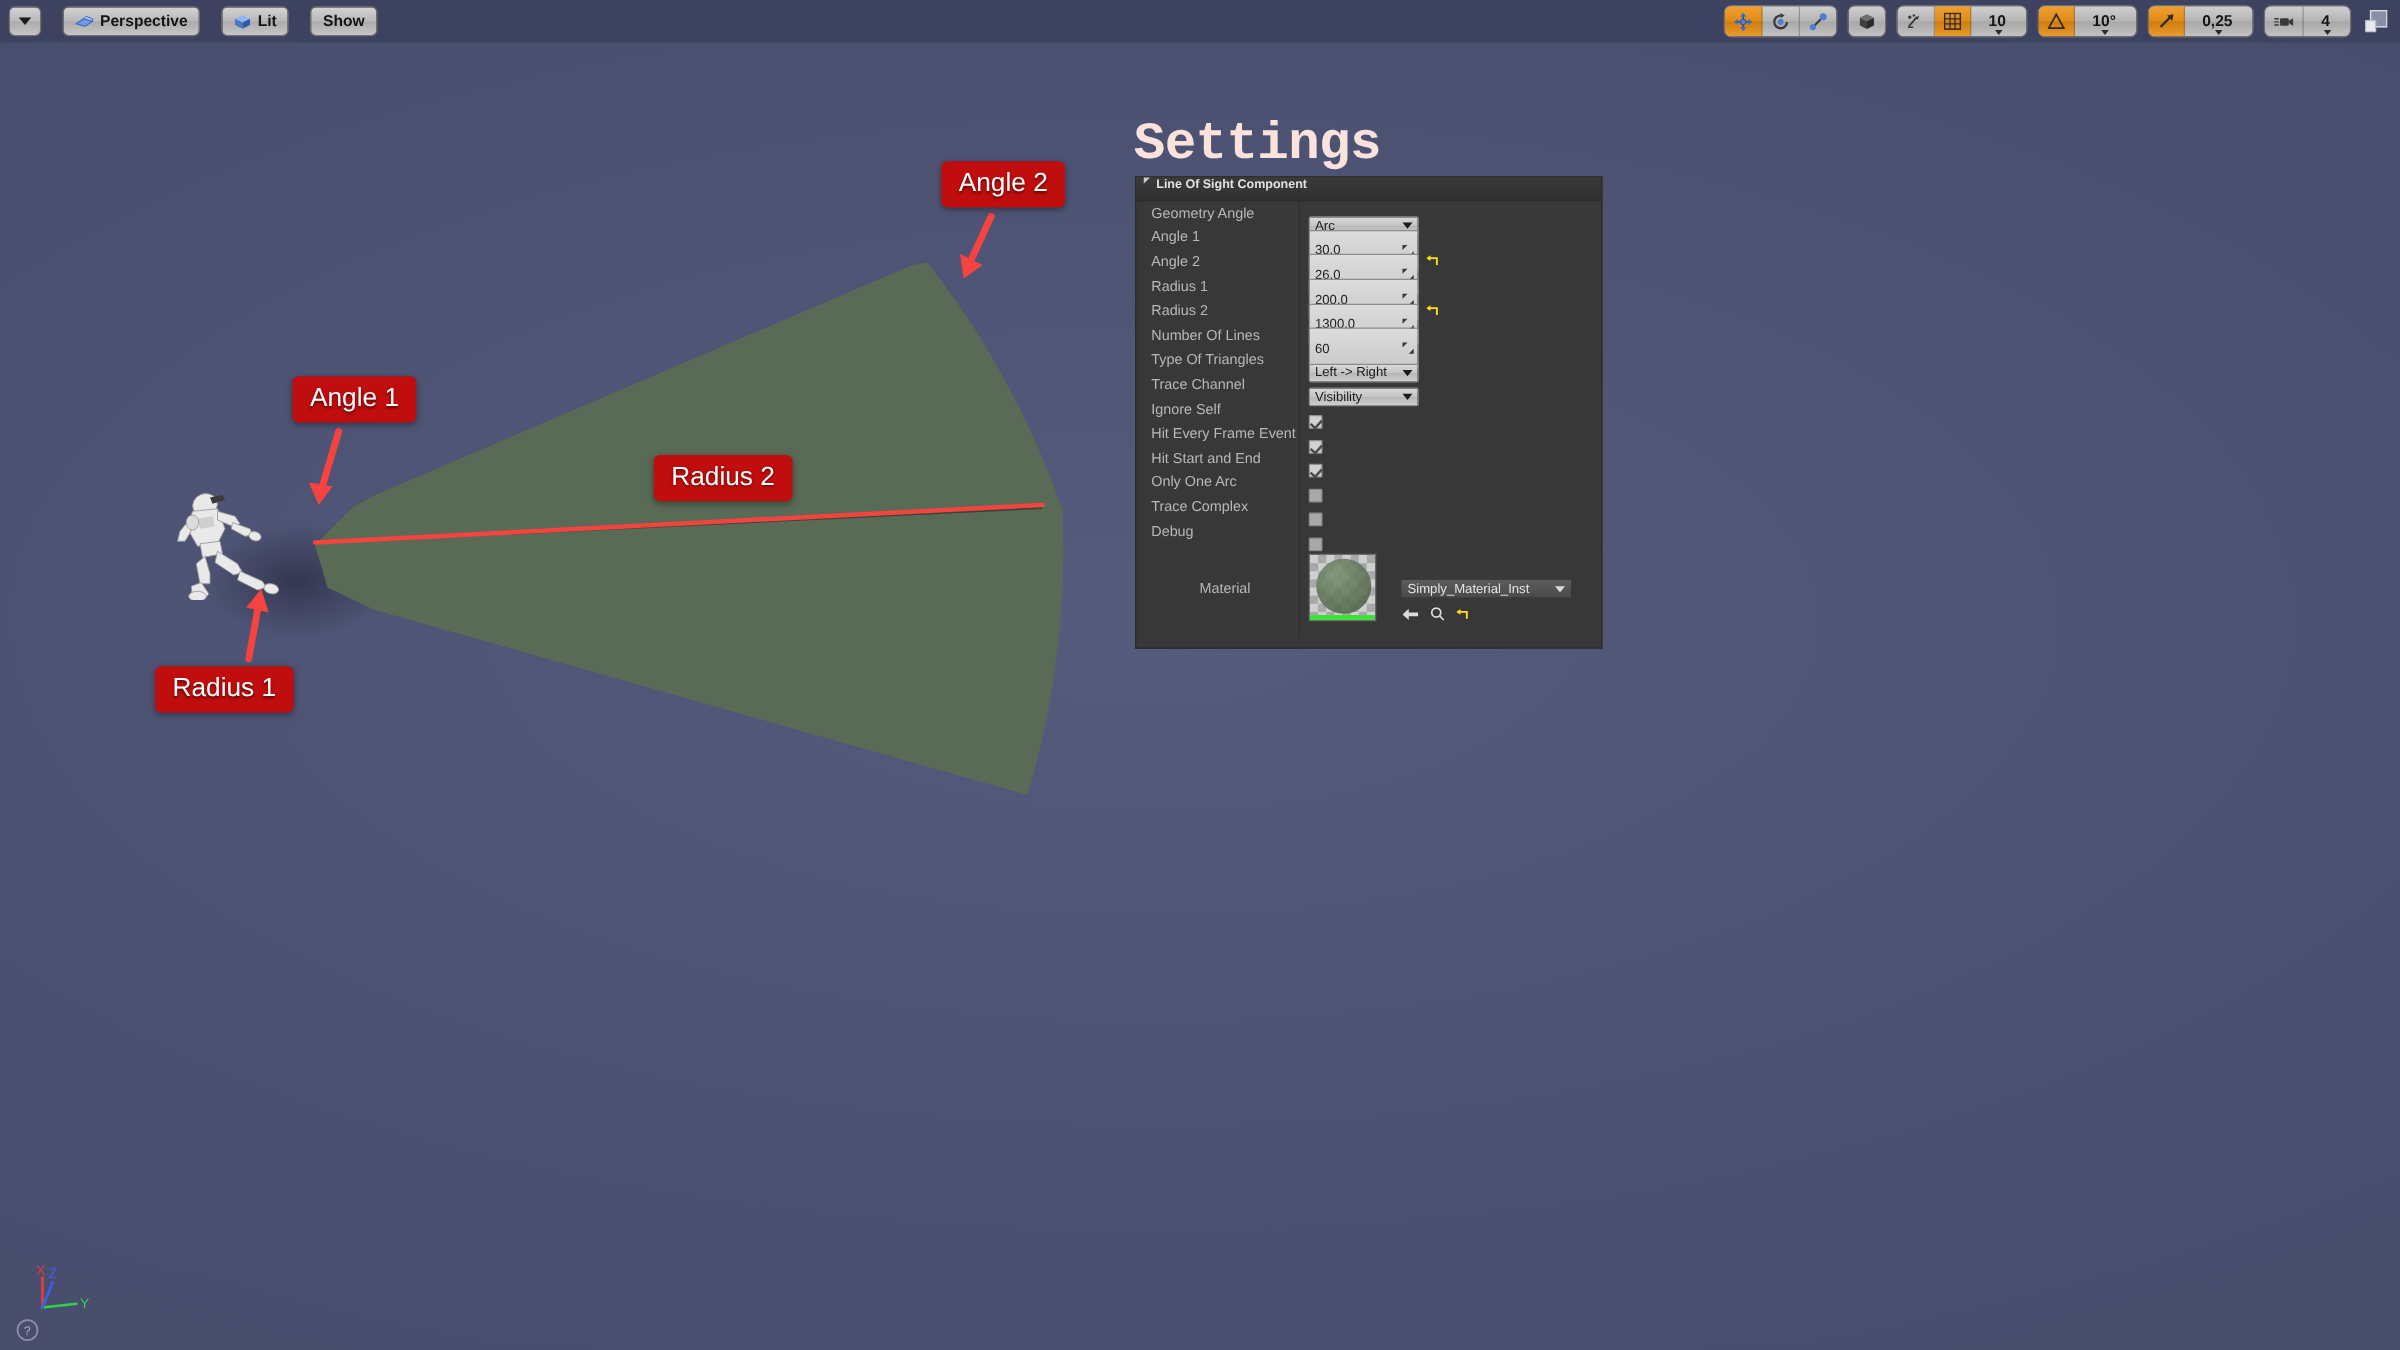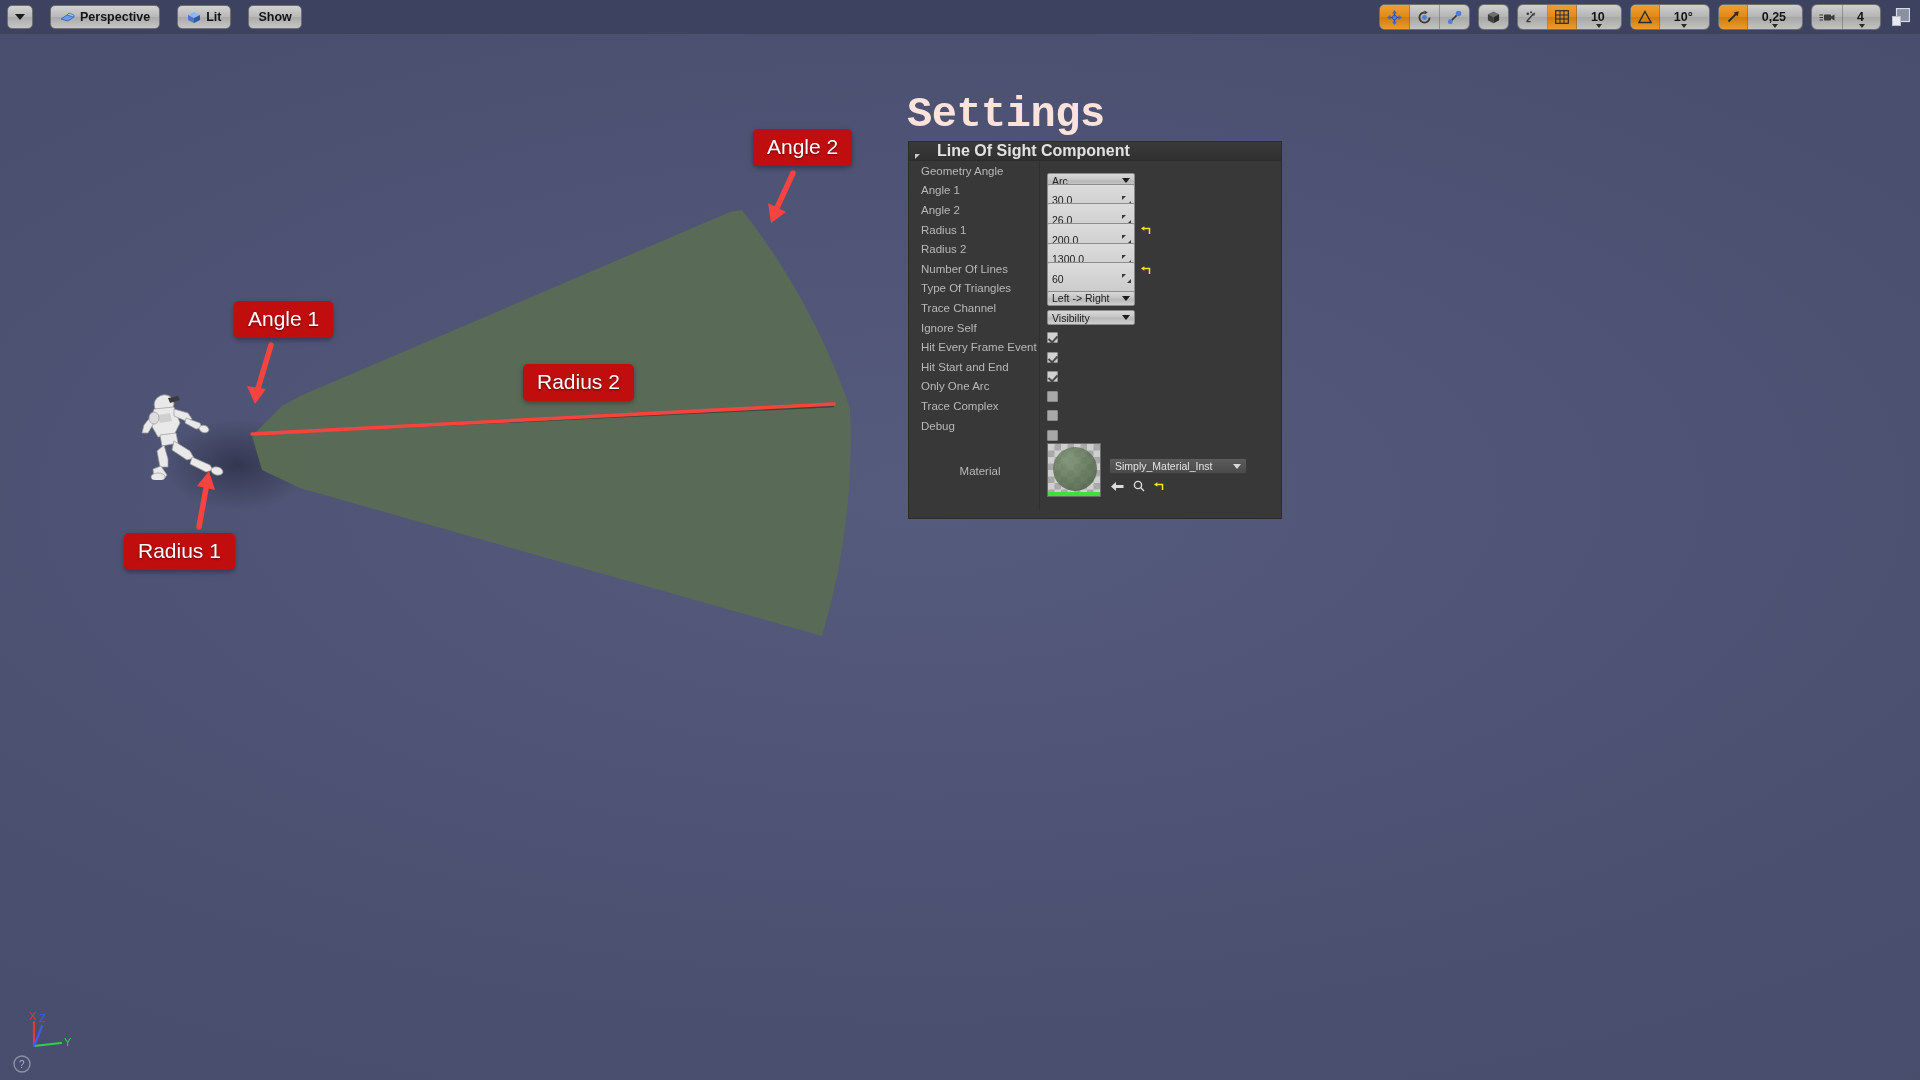--- a/index.html
+++ b/index.html
@@ -99,46 +99,45 @@
     position:absolute; left:908px; top:141px;
     width:374px; height:378px;
     background:#383838;
     border:1px solid #2b2b2b;
     z-index:30;
     font-size:11.5px;
   }
   #panel-header {
     height:19px;
     background:linear-gradient(180deg,#3a3a3a 0%,#303030 100%);
-    display:flex; align-items:flex-end;
-    color:#e2e2e2; font-weight:bold; font-size:16px;
+    display:flex; align-items:flex-start;
+    color:#e2e2e2; font-weight:bold; font-size:10px;
     padding-left:6px;
     border-bottom:1px solid #2c2c2c;
-    gap:12px;
   }
   .tri {
     width:0;height:0;
     border-top:5px solid #c9c9c9;
     border-right:5px solid transparent;
     margin-right:5px; margin-bottom:1px;
   }
   #panel-body { position:relative; }
   .splitcol { position:absolute; left:130px; top:0; bottom:0; width:1px; background:#2f2f2f; }
 
   .prow {
     display:flex; align-items:center;
     height:19.6px;
     position:relative;
   }
   .plabel {
     width:130px; padding-left:12px;
     color:#b8b8b8; font-size:11.5px;
     overflow:hidden; white-space:nowrap;
   }
-  .pval { display:flex; align-items:flex-end; gap:6px; padding-left:8px;margin-top:20px; }
+  .pval { display:flex; align-items:flex-start; gap:6px; padding-left:8px;margin-top:20px; }
 
   .combo {
     width:88px; height:15px;
     background:linear-gradient(180deg,#d8d8d8 0%,#c4c4c4 49%,#b6b6b6 51%,#cfcfcf 100%);
     border:1px solid #8c8c8c; border-radius:2px;
     display:flex; align-items:center;
     padding:0 4px;
     font-size:10.5px; color:#1c1c1c;
     position:relative;
   }
@@ -562,21 +561,21 @@
         <div class="prow">
           <div class="plabel">Debug</div>
           <div class="pval">
             <div class="cbx off"></div>
           </div>
         </div>
       </div>
 
     <div id="matrow">
       <div class="plabel">Material</div>
-      <div style="display:flex;align-items:center;padding-left:8px;padding-top:8px;">
+      <div style="display:flex;align-items:flex-end;padding-left:8px;padding-top:8px;gap:11px;">
         <div class="matthumb">
           <div class="matsphere"></div>
           <div class="matbar"></div>
         </div>
         <div class="matright">
           <div class="matcombo">
             <span class="mv">Simply_Material_Inst</span>
             <span class="ma"></span>
           </div>
           <div class="matbtns">

